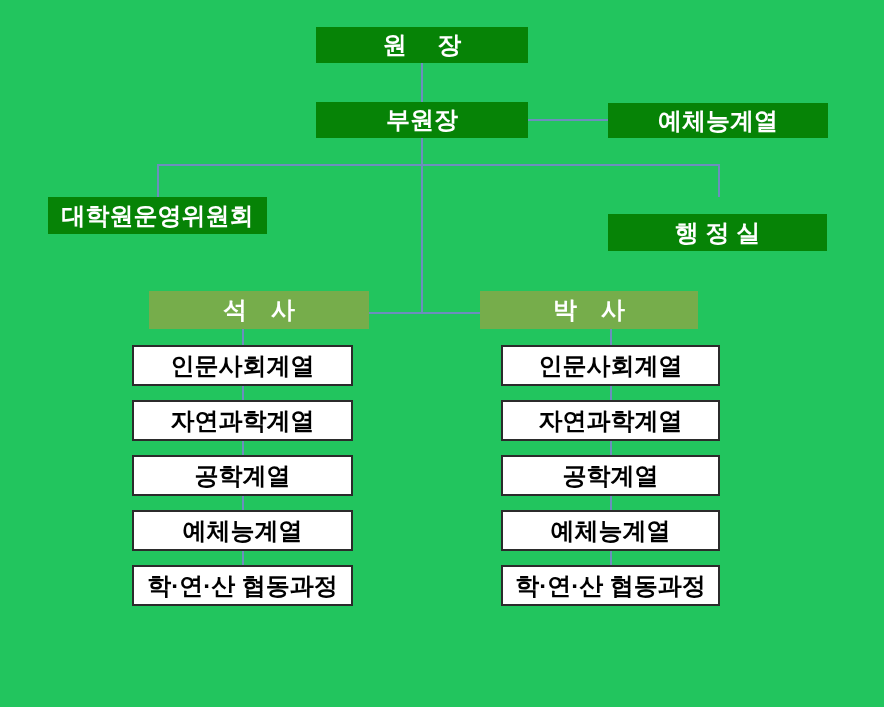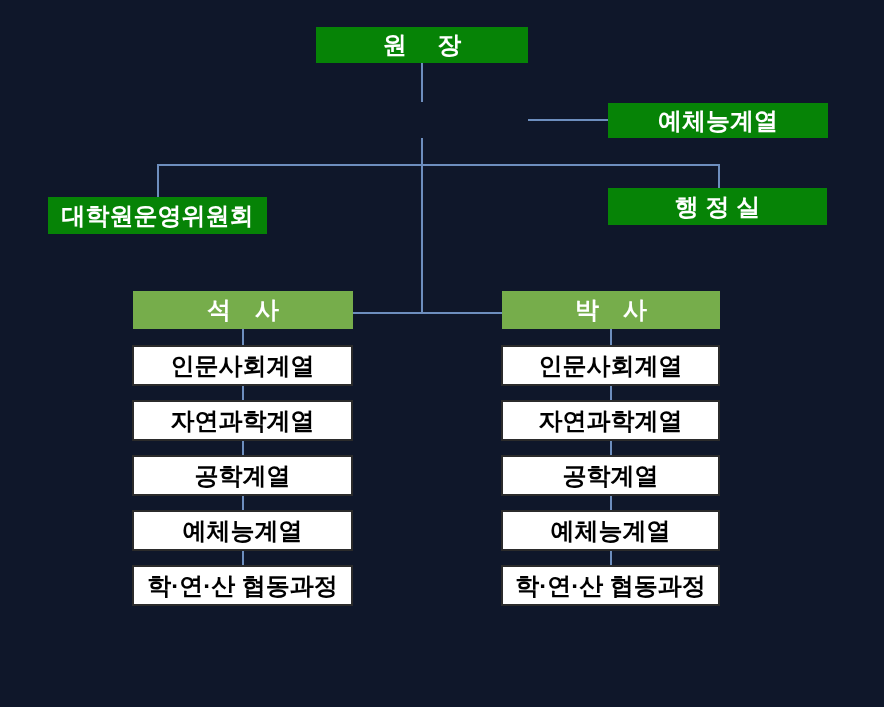--- a/index.html
+++ b/index.html
@@ -45,44 +45,45 @@
     font-size: 24px;
   }
   .connector {
     position: absolute;
     background: var(--connector-blue, #6D8EBE);
   }
 </style>
 </head>
 <body>
 
-<div class="canvas" id="chart" style="width: 884px; height: 707px; background: #0f172a;">
+<div class="canvas" id="chart" style="width: 884px; height: 707px; background: #22c55e;">
     <div class="connector" style="left: 421px; top: 63px; width: 2px; height: 39px;"></div>
     <div class="connector" style="left: 528px; top: 119px; width: 80px; height: 2px;"></div>
     <div class="connector" style="left: 421px; top: 138px; width: 2px; height: 175px;"></div>
     <div class="connector" style="left: 157px; top: 164px; width: 563px; height: 2px;"></div>
     <div class="connector" style="left: 157px; top: 164px; width: 2px; height: 33px;"></div>
     <div class="connector" style="left: 718px; top: 164px; width: 2px; height: 33px;"></div>
     <div class="connector" style="left: 353px; top: 312px; width: 149px; height: 2px;"></div>
     <div class="connector" style="left: 242px; top: 329px; width: 2px; height: 16px;"></div>
     <div class="connector" style="left: 610px; top: 329px; width: 2px; height: 16px;"></div>
     <div class="connector" style="left: 242px; top: 386px; width: 2px; height: 14px;"></div>
     <div class="connector" style="left: 242px; top: 441px; width: 2px; height: 14px;"></div>
     <div class="connector" style="left: 242px; top: 496px; width: 2px; height: 14px;"></div>
     <div class="connector" style="left: 242px; top: 551px; width: 2px; height: 14px;"></div>
     <div class="connector" style="left: 610px; top: 386px; width: 2px; height: 14px;"></div>
     <div class="connector" style="left: 610px; top: 441px; width: 2px; height: 14px;"></div>
     <div class="connector" style="left: 610px; top: 496px; width: 2px; height: 14px;"></div>
     <div class="connector" style="left: 610px; top: 551px; width: 2px; height: 14px;"></div>
     <div class="node primary" style="left: 316px; top: 27px; width: 212px; height: 36px;">원　 장</div>
+    <div class="node primary" style="left: 316px; top: 102px; width: 212px; height: 36px;">부원장</div>
     <div class="node primary" style="left: 608px; top: 103px; width: 220px; height: 35px;">예체능계열</div>
     <div class="node primary" style="left: 48px; top: 197px; width: 219px; height: 37px;">대학원운영위원회</div>
-    <div class="node primary" style="left: 608px; top: 188px; width: 219px; height: 37px;">행 정 실</div>
-    <div class="node secondary" style="left: 133px; top: 291px; width: 220px; height: 38px;">석　사</div>
-    <div class="node secondary" style="left: 502px; top: 291px; width: 218px; height: 38px;">박　사</div>
+    <div class="node primary" style="left: 608px; top: 214px; width: 219px; height: 37px;">행 정 실</div>
+    <div class="node secondary" style="left: 149px; top: 291px; width: 220px; height: 38px;">석　사</div>
+    <div class="node secondary" style="left: 480px; top: 291px; width: 218px; height: 38px;">박　사</div>
     <div class="node plain" style="left: 132px; top: 345px; width: 221px; height: 41px;">인문사회계열</div>
     <div class="node plain" style="left: 132px; top: 400px; width: 221px; height: 41px;">자연과학계열</div>
     <div class="node plain" style="left: 132px; top: 455px; width: 221px; height: 41px;">공학계열</div>
     <div class="node plain" style="left: 132px; top: 510px; width: 221px; height: 41px;">예체능계열</div>
     <div class="node plain" style="left: 132px; top: 565px; width: 221px; height: 41px;">학·연·산 협동과정</div>
     <div class="node plain" style="left: 501px; top: 345px; width: 219px; height: 41px;">인문사회계열</div>
     <div class="node plain" style="left: 501px; top: 400px; width: 219px; height: 41px;">자연과학계열</div>
     <div class="node plain" style="left: 501px; top: 455px; width: 219px; height: 41px;">공학계열</div>
     <div class="node plain" style="left: 501px; top: 510px; width: 219px; height: 41px;">예체능계열</div>
     <div class="node plain" style="left: 501px; top: 565px; width: 219px; height: 41px;">학·연·산 협동과정</div>

